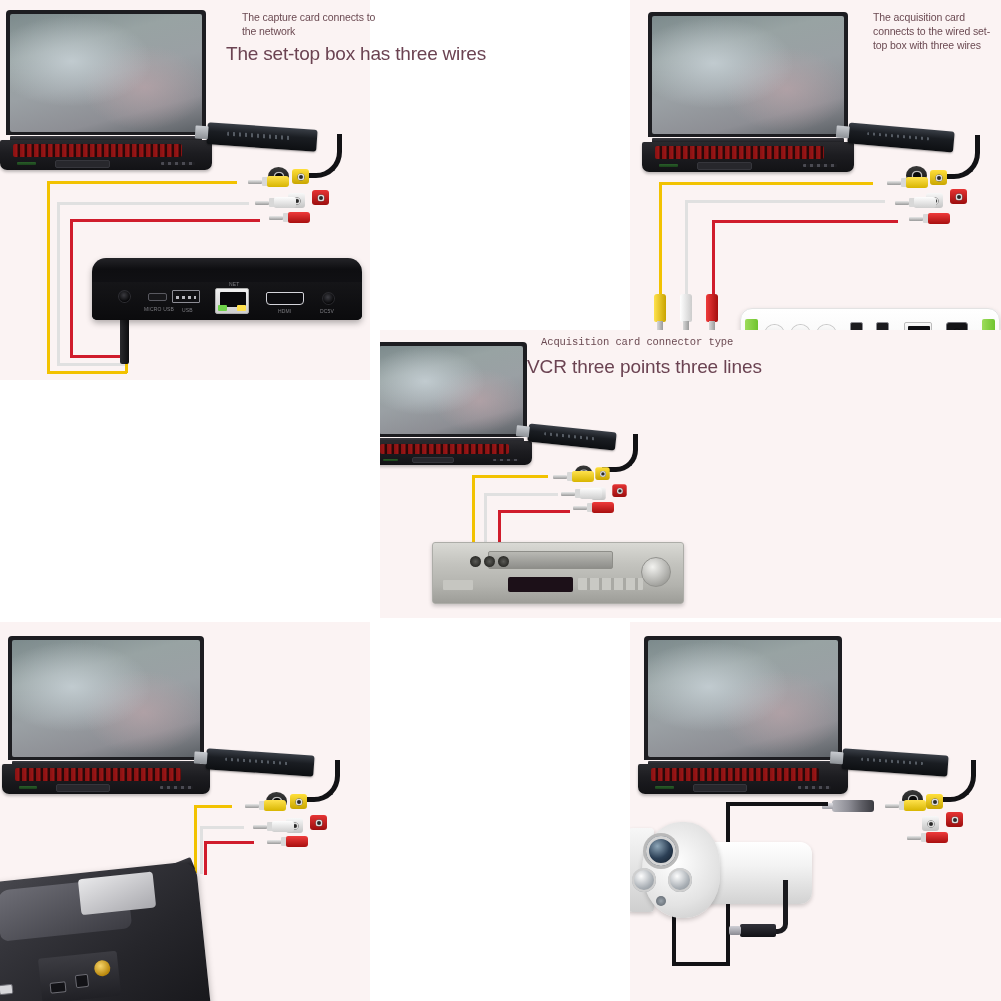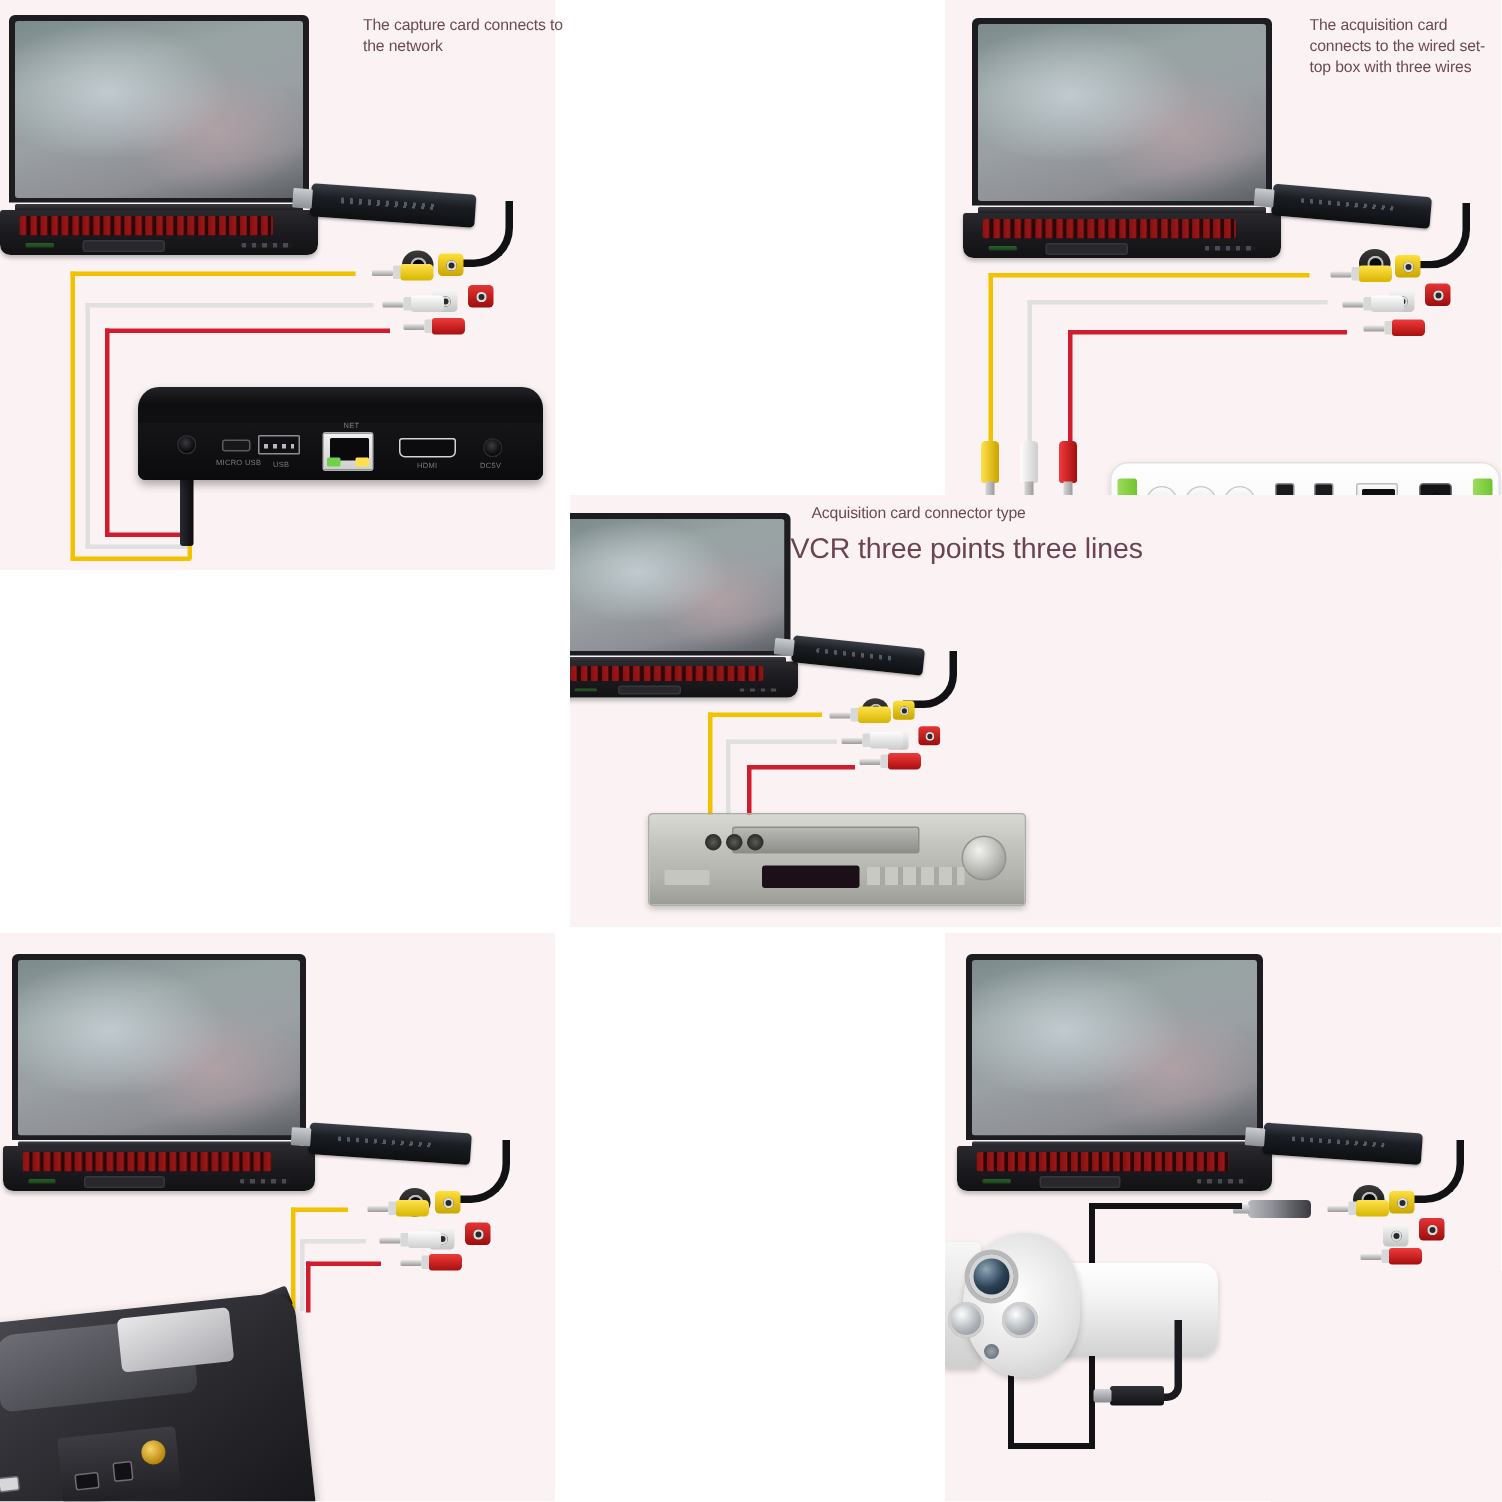--- a/index.html
+++ b/index.html
@@ -69,21 +69,21 @@
     font-size: 15px;
     line-height: 22px;
     color: #6b4352;
     letter-spacing: -0.1px;
     font-family: "Liberation Sans", sans-serif;
   }
 
   .cap-tl-small { left: 230px; top: 10px;  width: 140px; }
   .cap-tl-big   { left: 226px; top: 42px;  width: 300px; }
   .cap-tr-small { left: 861px; top: 10px;  width: 130px; }
-  .cap-mid-small{ left: 529px; top: 335px; width: 260px; }
+  .cap-mid-small{ left: 529px; top: 335px; width: 260px; font-family: Liberation Mono, monospace; }
   .cap-mid-big  { left: 527px; top: 356px; width: 290px; font-size: 19px; }
   .cap-bl-big   { left: 222px; top: 627px; width: 160px; font-size: 16.5px; line-height: 22.5px; }
   .cap-br-small { left: 841px; top: 630px; width: 150px; font-size: 12.5px; line-height: 18px; }
 
   
   .laptop { position: absolute; }
   .laptop .lid {
     position: absolute; left: 0; top: 0; width: 100%;
     background: #1d1d21; border-radius: 4px 4px 0 0;
     padding: 4px 4px 3px 4px;
@@ -876,20 +876,21 @@
 
   <div class="mask-white mask-top-mid"></div>
   <div class="mask-white mask-left-low"></div>
   <div class="mask-white mask-gap-v1"></div>
   <div class="mask-white mask-gap-v2"></div>
   <div class="mask-white mask-gap-v2b"></div>
   <div class="mask-white mask-gap-h1"></div>
   <div class="mask-white mask-mid-bot"></div>
 
   <div class="cap-small cap-tl-small">The capture card connects to the network</div>
+  <div class="cap-large cap-tl-big">The set-top box has three wires</div>
 
   <div class="cap-small cap-tr-small">The acquisition card connects to the wired set-top box with three wires</div>
 
   <div class="cap-small cap-mid-small">Acquisition card connector type</div>
   <div class="cap-med cap-mid-big">VCR three points three lines</div>
 
 
 
 </div>
 

